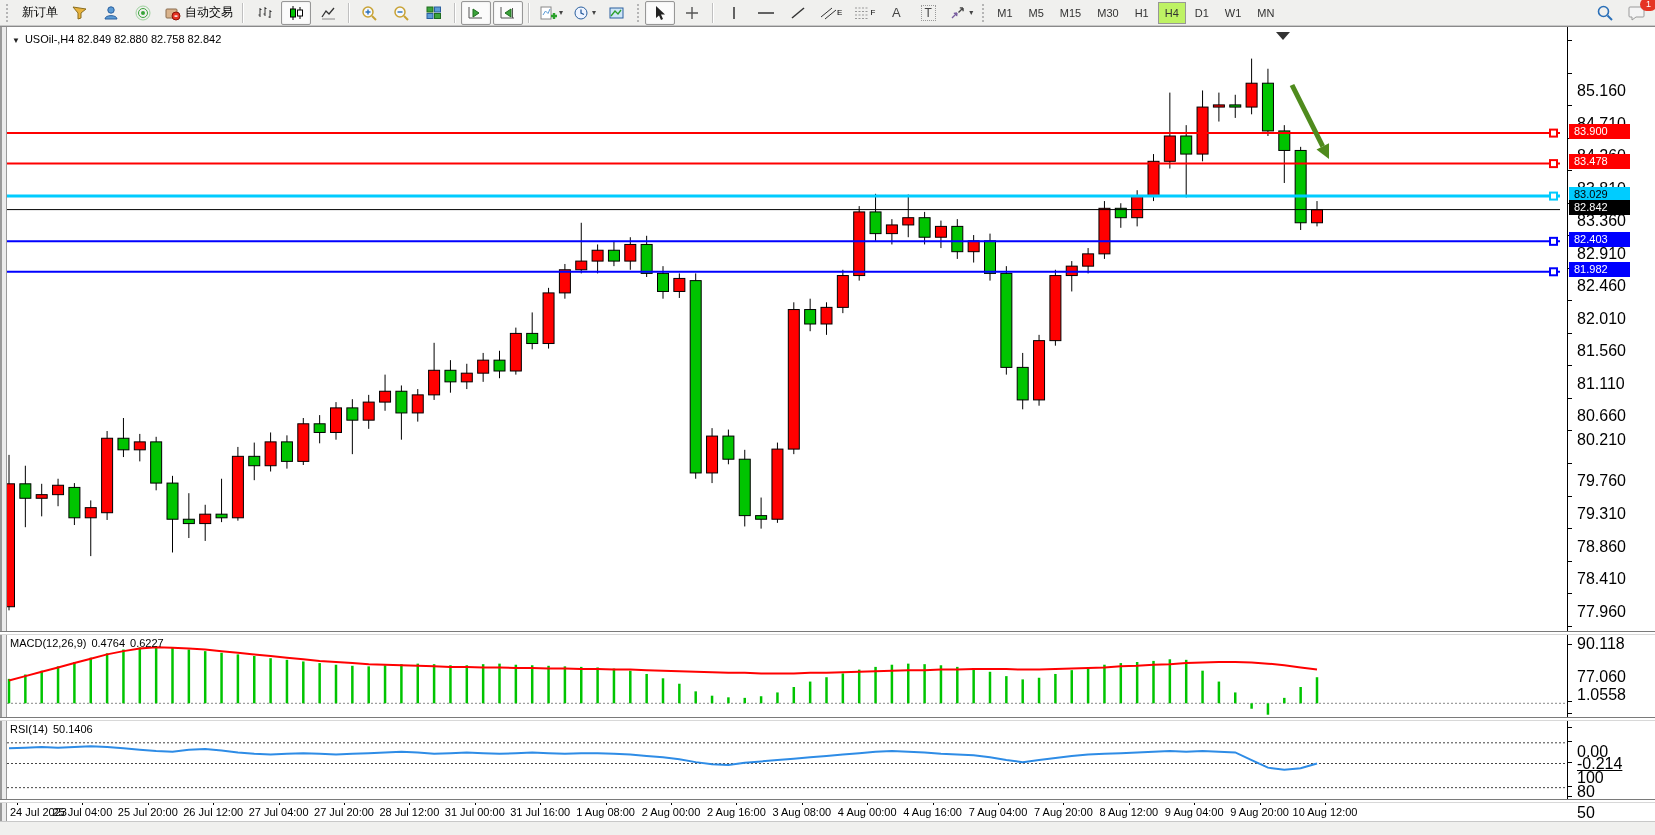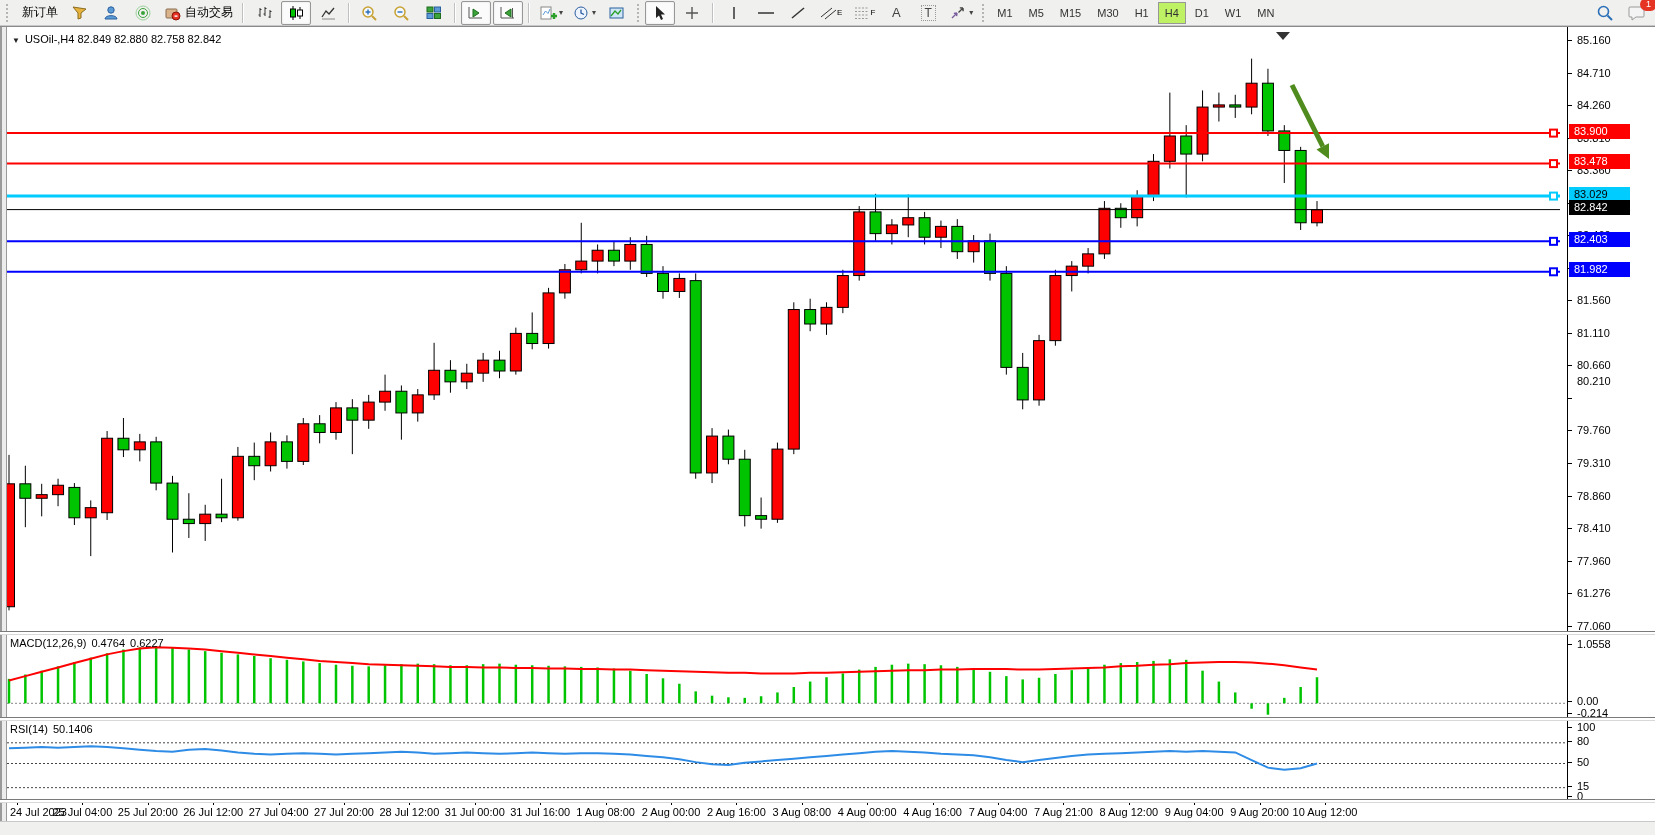--- a/index.html
+++ b/index.html
@@ -25,21 +25,21 @@
     border-top:1px solid #8a8a8a;box-sizing:border-box;}
   .left-gutter{position:absolute;left:0;top:0;width:7px;height:809px;background:#ececec;
     border-left:2px solid #9a9a9a;border-right:1px solid #9a9a9a;box-sizing:border-box;z-index:5;}
   #price-svg{position:absolute;left:7px;top:2px;}
   #macd-svg{position:absolute;left:7px;top:608px;}
   #rsi-svg{position:absolute;left:7px;top:694px;}
   .symbol-header{position:absolute;left:12px;top:6px;z-index:6;font-size:11px;color:#000;background:transparent;}
   .symbol-header .tri{font-size:8px;margin-right:5px;color:#222;}
   .right-axis{position:absolute;left:1567px;top:0px;width:88px;height:774px;border-left:1px solid #000;
     background:#fff;z-index:4;}
-  .axis-lab{position:absolute;left:9px;font-size:11px;white-space:nowrap;}
+  .axis-lab{position:absolute;left:9px;font-size:16px;white-space:nowrap;margin-top:48px;}
   .axis-dash{position:absolute;left:0;width:4px;height:1px;background:#000;}
   .badge{position:absolute;left:1px;width:56px;height:15px;line-height:15px;font-size:11px;
     padding-left:5px;z-index:7;}
   .pane-sep{position:absolute;left:0;width:1655px;height:2px;border-top:1px solid #7a7a7a;
     border-bottom:1px solid #d8d8d8;background:#fff;z-index:6;}
   .pane-label{position:absolute;left:10px;z-index:6;font-size:11px;color:#000;}
   .pane-label span{margin-right:5px;}
   .time-axis{position:absolute;left:8px;top:774px;width:1567px;height:23px;background:#fff;z-index:5;}
   .time-tick{position:absolute;top:0;width:1px;height:4px;background:#000;}
   .time-lab{position:absolute;top:5px;font-size:11px;white-space:nowrap;color:#000;}
@@ -555,21 +555,21 @@
       <div class="time-lab" style="left: 728.4px; transform: translateX(-50%); text-align: right;">2 Aug 16:00</div>
       <div class="time-tick" style="left: 793.8px;"></div>
       <div class="time-lab" style="left: 793.8px; transform: translateX(-50%);">3 Aug 08:00</div>
       <div class="time-tick" style="left: 859.2px;"></div>
       <div class="time-lab" style="left: 859.2px; transform: translateX(-50%);">4 Aug 00:00</div>
       <div class="time-tick" style="left: 924.6px;"></div>
       <div class="time-lab" style="left: 924.6px; transform: translateX(-50%);">4 Aug 16:00</div>
       <div class="time-tick" style="left: 990px;"></div>
       <div class="time-lab" style="left: 990px; transform: translateX(-50%);">7 Aug 04:00</div>
       <div class="time-tick" style="left: 1055.4px;"></div>
-      <div class="time-lab" style="left: 1055.4px; transform: translateX(-50%);">7 Aug 21:00</div>
+      <div class="time-lab" style="left: 1055.4px; transform: translateX(-50%);">7 Aug 20:00</div>
       <div class="time-tick" style="left: 1120.8px;"></div>
       <div class="time-lab" style="left: 1120.8px; transform: translateX(-50%);">8 Aug 12:00</div>
       <div class="time-tick" style="left: 1186.2px;"></div>
       <div class="time-lab" style="left: 1186.2px; transform: translateX(-50%);">9 Aug 04:00</div>
       <div class="time-tick" style="left: 1251.6px;"></div>
       <div class="time-lab" style="left: 1251.6px; transform: translateX(-50%);">9 Aug 20:00</div>
       <div class="time-tick" style="left: 1317px;"></div>
       <div class="time-lab" style="left: 1317px; transform: translateX(-50%);">10 Aug 12:00</div>
     </div>
 
@@ -590,33 +590,33 @@
       <div class="axis-lab" style="top: 202.228px;">82.460</div>
       <div class="axis-dash" style="top: 240.768px;"></div>
       <div class="axis-lab" style="top: 234.768px;">82.010</div>
       <div class="axis-dash" style="top: 273.307px;"></div>
       <div class="axis-lab" style="top: 267.307px;">81.560</div>
       <div class="axis-dash" style="top: 305.847px;"></div>
       <div class="axis-lab" style="top: 299.847px;">81.110</div>
       <div class="axis-dash" style="top: 338.386px;"></div>
       <div class="axis-lab" style="top: 332.386px;">80.660</div>
       <div class="axis-dash" style="top: 370.926px;"></div>
-      <div class="axis-lab" style="top: 348px;">80.210</div>
+      <div class="axis-lab" style="top: 356px;">80.210</div>
       <div class="axis-dash" style="top: 403.465px;"></div>
       <div class="axis-lab" style="top: 397.465px;">79.760</div>
       <div class="axis-dash" style="top: 436.005px;"></div>
       <div class="axis-lab" style="top: 430.005px;">79.310</div>
       <div class="axis-dash" style="top: 468.544px;"></div>
       <div class="axis-lab" style="top: 462.544px;">78.860</div>
       <div class="axis-dash" style="top: 501.084px;"></div>
       <div class="axis-lab" style="top: 495.084px;">78.410</div>
       <div class="axis-dash" style="top: 533.623px;"></div>
       <div class="axis-lab" style="top: 527.623px;">77.960</div>
       <div class="axis-dash" style="top: 566.163px;"></div>
-      <div class="axis-lab" style="top: 560.163px;">61.276</div>
+      <div class="axis-lab" style="top: 560.163px;">90.118</div>
       <div class="axis-dash" style="top: 598.702px;"></div>
       <div class="axis-lab" style="top: 592.702px;">77.060</div>
       <div class="badge" style="top: 96.6017px; background: rgb(255, 0, 0); color: rgb(255, 255, 255);">83.900</div>
       <div class="badge" style="top: 127.117px; background: rgb(255, 0, 0); color: rgb(255, 255, 255);">83.478</div>
       <div class="badge" style="top: 159.584px; background: rgb(0, 204, 255); color: rgb(0, 0, 0);">83.029</div>
       <div class="badge" style="top: 173.106px; background: rgb(0, 0, 0); color: rgb(255, 255, 255);">82.842</div>
       <div class="badge" style="top: 204.85px; background: rgb(0, 0, 255); color: rgb(255, 255, 255);">82.403</div>
       <div class="badge" style="top: 235.292px; background: rgb(0, 0, 255); color: rgb(255, 255, 255);">81.982</div>
       <div class="axis-dash" style="top: 616.928px;"></div>
       <div class="axis-lab" style="top: 610.928px;">1.0558</div>

